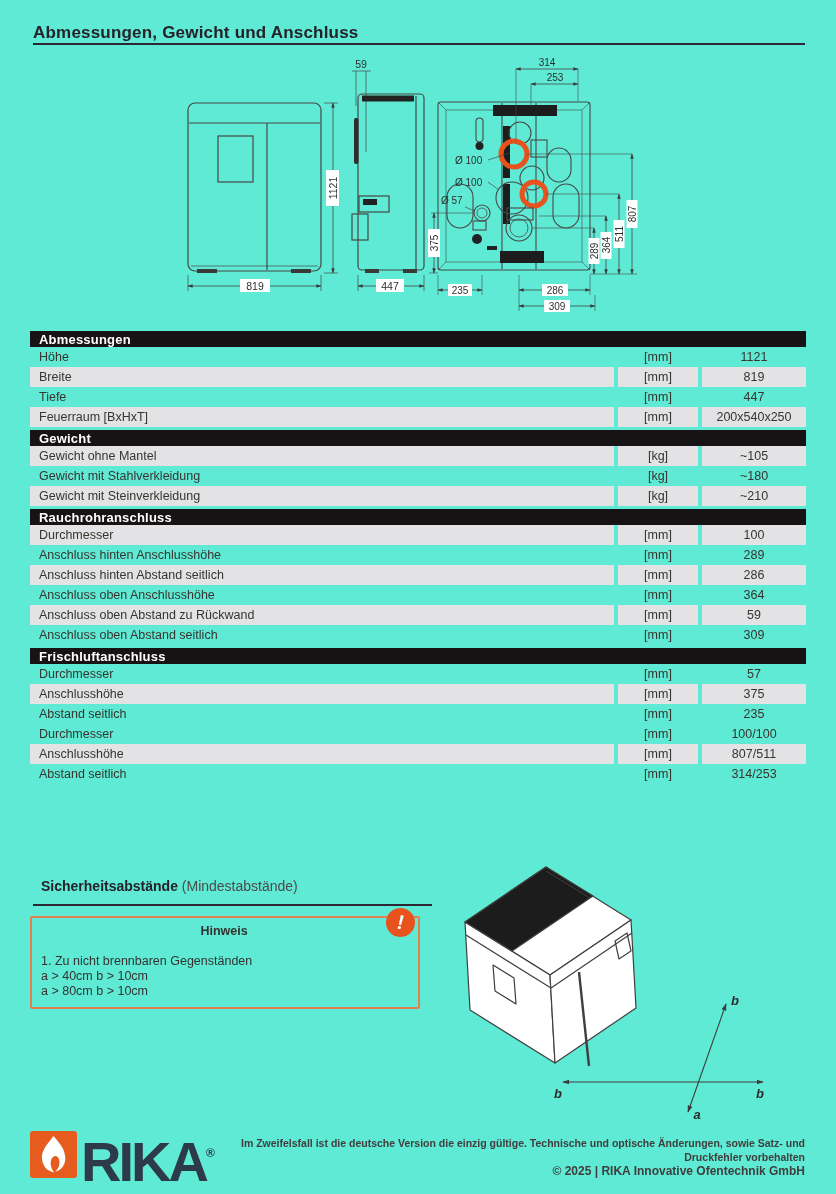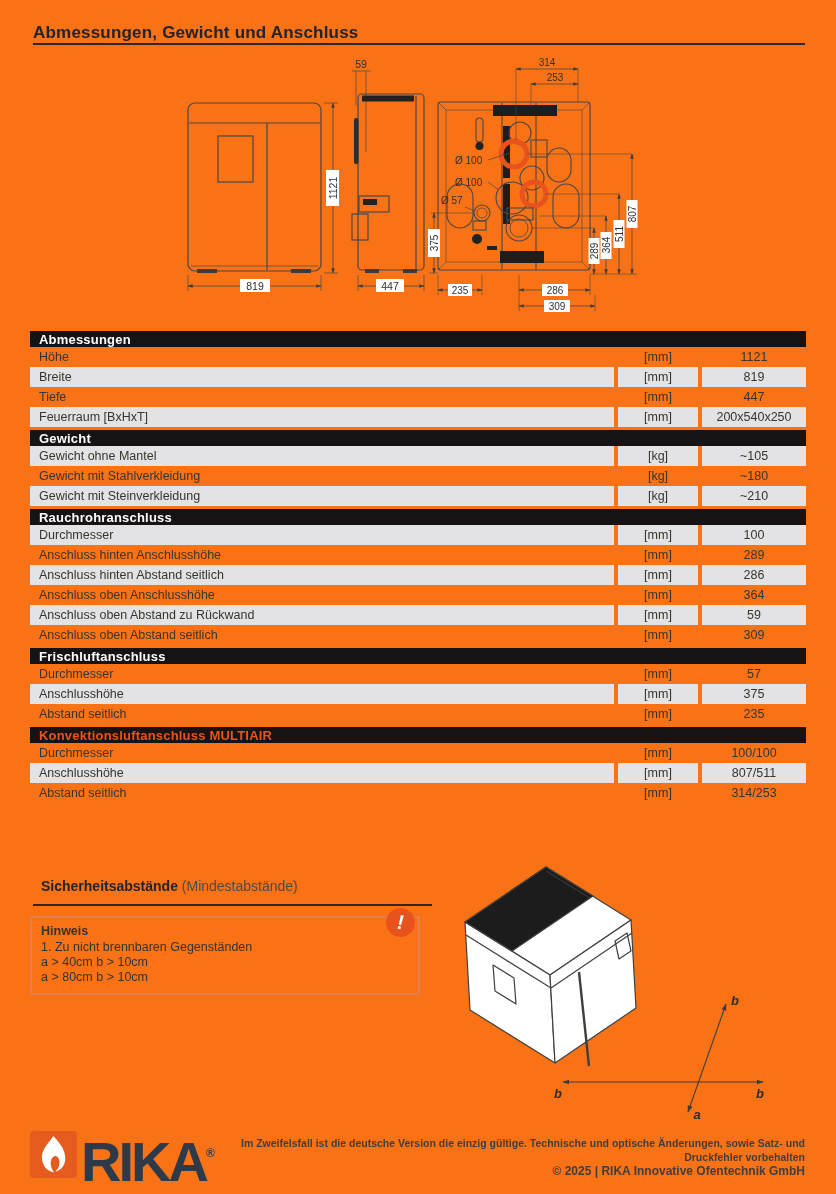--- a/index.html
+++ b/index.html
@@ -1,17 +1,17 @@
 <!DOCTYPE html>
 <html><head>
 <meta charset="utf-8">
 <style>
   html,body { margin:0; padding:0; background:#f0f0f0; }
   .page {
-    position:relative; width:836px; height:1194px; background:#f97316;
+    position:relative; width:836px; height:1194px; background:#5eead4;
     font-family:"Liberation Sans", sans-serif; overflow:hidden; margin:0 auto;
     color:#282424;
   }
   svg { font-family:"Liberation Sans", sans-serif; }
 
   
   .main-title { position:absolute; left:33px; top:23px; font-size:17px; font-weight:bold; color:#26222a; letter-spacing:.2px; }
   .title-rule { position:absolute; left:33px; top:43px; width:772px; border-top:2px solid #2b2733; }
 
   
@@ -35,21 +35,21 @@
   
   .safety-title { position:absolute; left:33px; top:878px; font-size:14px; color:#26222a;margin-left:8px; }
   .safety-title .bold { font-weight:bold; }
   .safety-title .light { font-weight:normal; color:#4c4a4a; }
   .safety-rule { position:absolute; left:33px; top:904px; width:399px; border-top:2px solid #2b2733; }
   .hinweis-box {
     position:absolute; left:30px; top:916px; width:390px; box-sizing:border-box;
     border:2px solid #e28050; border-radius:2px; padding:6px 11px 8px 9px;
     font-size:12.5px; line-height:15px; color:#353331;
   }
-  .hinweis-box .nt { font-weight:bold; margin-bottom:1px; }
+  .hinweis-box .nt { font-weight:bold; margin-bottom:15px;text-align:center; }
   .hinweis-box .nl { text-align:justify; }
   .hinweis-icon {
     position:absolute; left:386px; top:908px; width:29px; height:29px; border-radius:50%;
     background:#e8521c; color:#fff; font-weight:bold; font-size:20px;
     display:flex; align-items:center; justify-content:center; transform:rotate(14deg);
   }
   .iso-svg { position:absolute; left:445px; top:852px; }
 
   
   .logo { position:absolute; left:30px; top:1131px; display:flex; align-items:flex-start; }
@@ -314,23 +314,20 @@
           <div class="c-val">375</div>
         </div>
       <div class="row">
           <div class="c-label">Abstand seitlich</div>
           <div class="c-unit">[mm]</div>
           <div class="c-val">235</div>
         </div>
     </div>
 
     <div class="tbl">
-      <div class="tbl-header accent">
-          <span>Konvektionsluftanschluss MULTIAIR</span>
-        </div>
       <div class="row">
           <div class="c-label">Durchmesser</div>
           <div class="c-unit">[mm]</div>
           <div class="c-val">100/100</div>
         </div>
       <div class="row shaded">
           <div class="c-label">Anschlusshöhe</div>
           <div class="c-unit">[mm]</div>
           <div class="c-val">807/511</div>
         </div>

